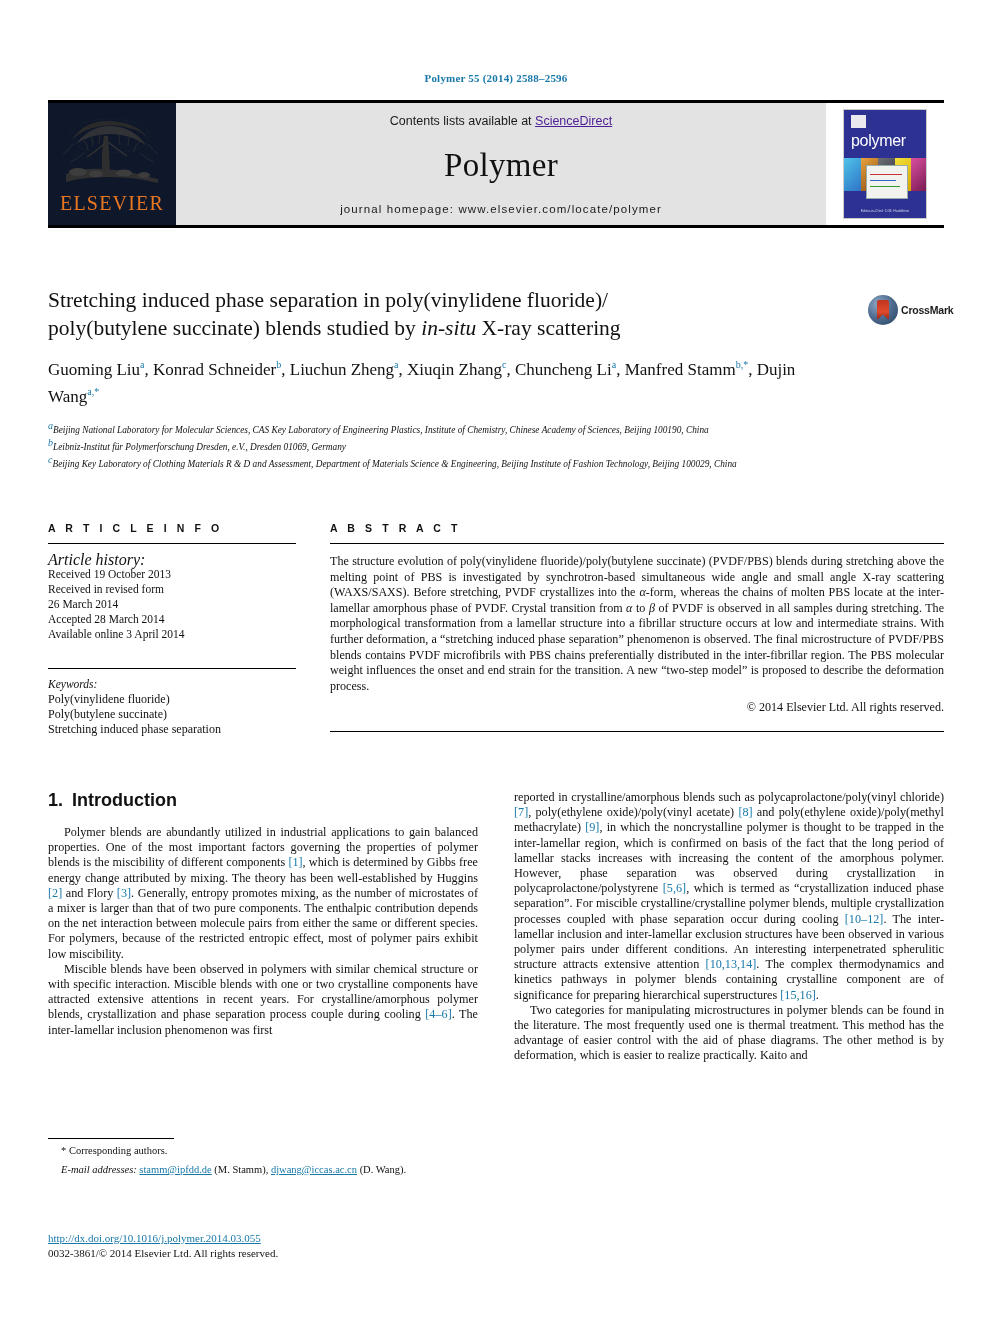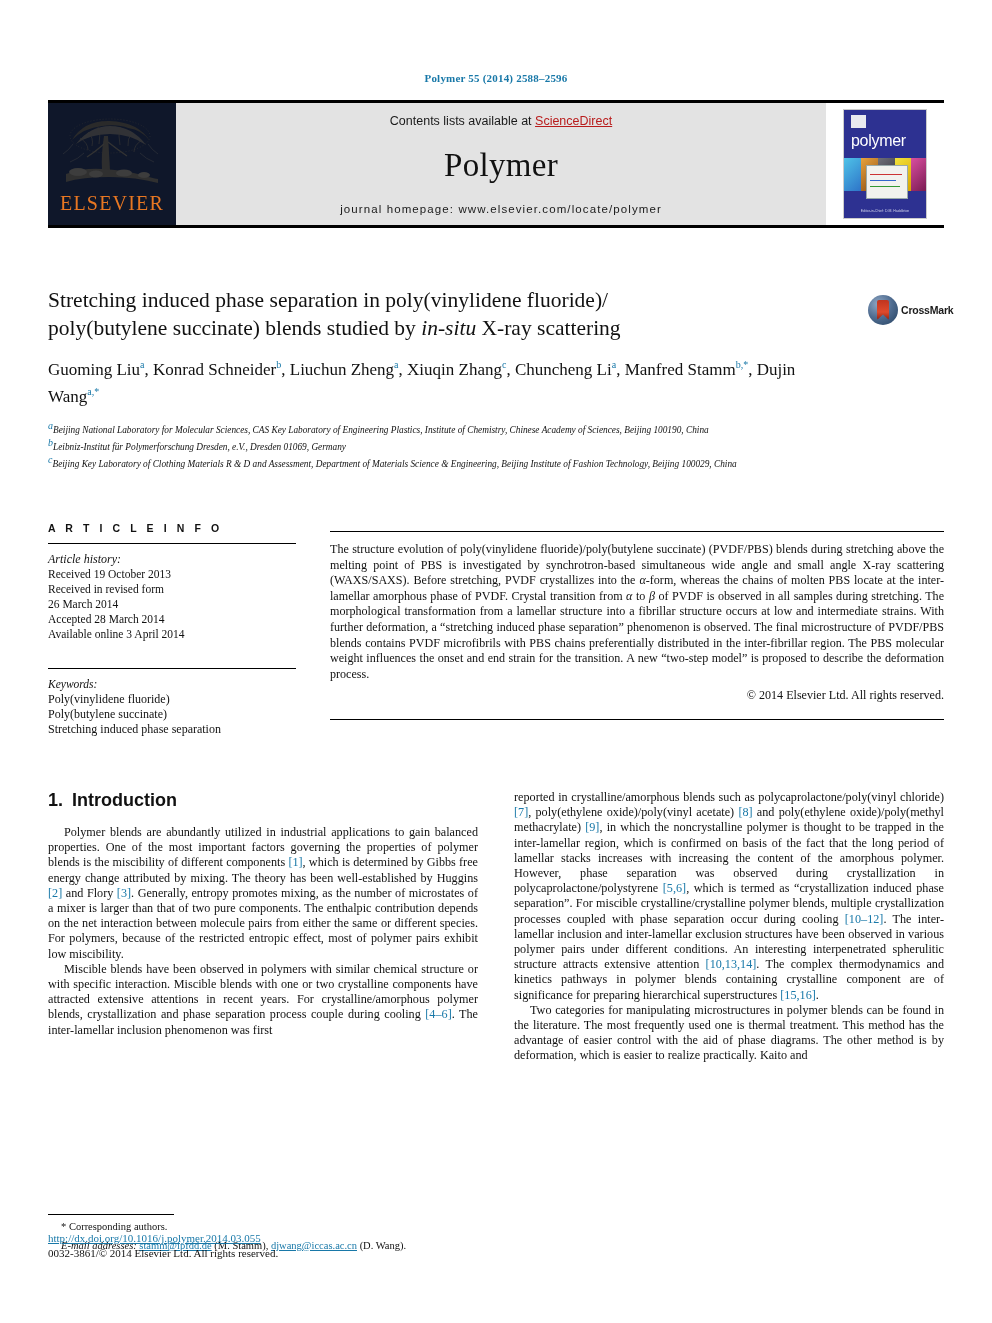--- a/index.html
+++ b/index.html
@@ -79,21 +79,21 @@
     align-items: center;
     justify-content: space-between;
     padding: 11px 0 10px 0;
     box-sizing: border-box;
   }
   .contents-line {
     font-family: "Liberation Sans", sans-serif;
     font-size: 12.5px;
     color: #1a1a1a;
   }
-  .sd-link { color: #b91c1c; }
+  .sd-link { color: #4c1d95; }
   .journal-title {
     font-family: "Liberation Serif", serif;
     font-size: 33px;
     color: #111;
     line-height: 1;
     letter-spacing: 0.3px;
   }
   .homepage-line {
     font-family: "Liberation Sans", sans-serif;
     font-size: 11.5px;
@@ -203,21 +203,21 @@
     font-weight: bold;
     letter-spacing: 3.6px;
     color: #111;
   }
   .rule { border-top: 1px solid #000; margin-top: 9px; }
   .rule-abs { border-top: 1px solid #000; margin-top: 9px; }
 
   .hist { margin-top: 8px; }
   .hist-title {
     font-family: "Liberation Serif", serif;
-    font-style: italic; font-size: 12px; line-height: 15px; color:#111;
+    font-style: italic; font-size: 16px; line-height: 15px; color:#111;
   }
   .hist-line {
     font-family: "Liberation Serif", serif;
     font-size: 11.5px; line-height: 15px; color:#111;
   }
   .kw-wrap { margin-top: 26px; border-top: 1px solid #000; padding-top: 8px; }
   .kw-title {
     font-family: "Liberation Serif", serif;
     font-style: italic; font-size: 11.5px; line-height: 15px; color:#111;
   }
@@ -269,21 +269,21 @@
   }
   p.body.noindent { text-indent: 0; }
   a.ref, .ref {
     color: #1878a8;
     text-decoration: none;
   }
 
   
   .footnote {
     position: absolute;
-    left: 48px; top: 1214px; width: 430px;
+    left: 48px; top: 1138px; width: 430px;
   }
   .fn-rule { border-top: 1px solid #000; width: 126px; }
   .fn-line {
     margin-top: 5px;
     font-family: "Liberation Serif", serif;
     font-size: 10.5px; line-height: 14px; color: #111;
   }
   .fn-line.indent { padding-left: 13px; }
   .fn-em { font-style: italic; }
   .mail { color: #1878a8; }
@@ -413,20 +413,21 @@
           <div class="kw-title">Keywords:</div>
           <div class="kw-line">Poly(vinylidene fluoride)</div>
           <div class="kw-line">Poly(butylene succinate)</div>
           <div class="kw-line">Stretching induced phase separation</div>
         </div>
       </div>
 
       <div class="col-gap"></div>
 
       <div class="col-abs">
+        <div class="sec-label">A B S T R A C T</div>
         <div class="rule-abs"></div>
         <div class="abs-body"><span>The structure evolution of poly(vinylidene fluoride)/poly(butylene succinate) (PVDF/PBS) blends during stretching above the melting point of PBS is investigated by synchrotron-based simultaneous wide angle and small angle X-ray scattering (WAXS/SAXS). Before stretching, PVDF crystallizes into the </span><i>α</i><span>-form, whereas the chains of molten PBS locate at the inter-lamellar amorphous phase of PVDF. Crystal transition from </span><i>α</i><span> to </span><i>β</i><span> of PVDF is observed in all samples during stretching. The morphological transformation from a lamellar structure into a fibrillar structure occurs at low and intermediate strains. With further deformation, a “stretching induced phase separation” phenomenon is observed. The final microstructure of PVDF/PBS blends contains PVDF microfibrils with PBS chains preferentially distributed in the inter-fibrillar region. The PBS molecular weight influences the onset and end strain for the transition. A new “two-step model” is proposed to describe the deformation process.</span></div>
         <div class="copyright">© 2014 Elsevier Ltd. All rights reserved.</div>
         <div class="abs-bottom-rule"></div>
       </div>
     </div>
   </div>
 
   <div class="bodycols">
     <div class="bcol">

